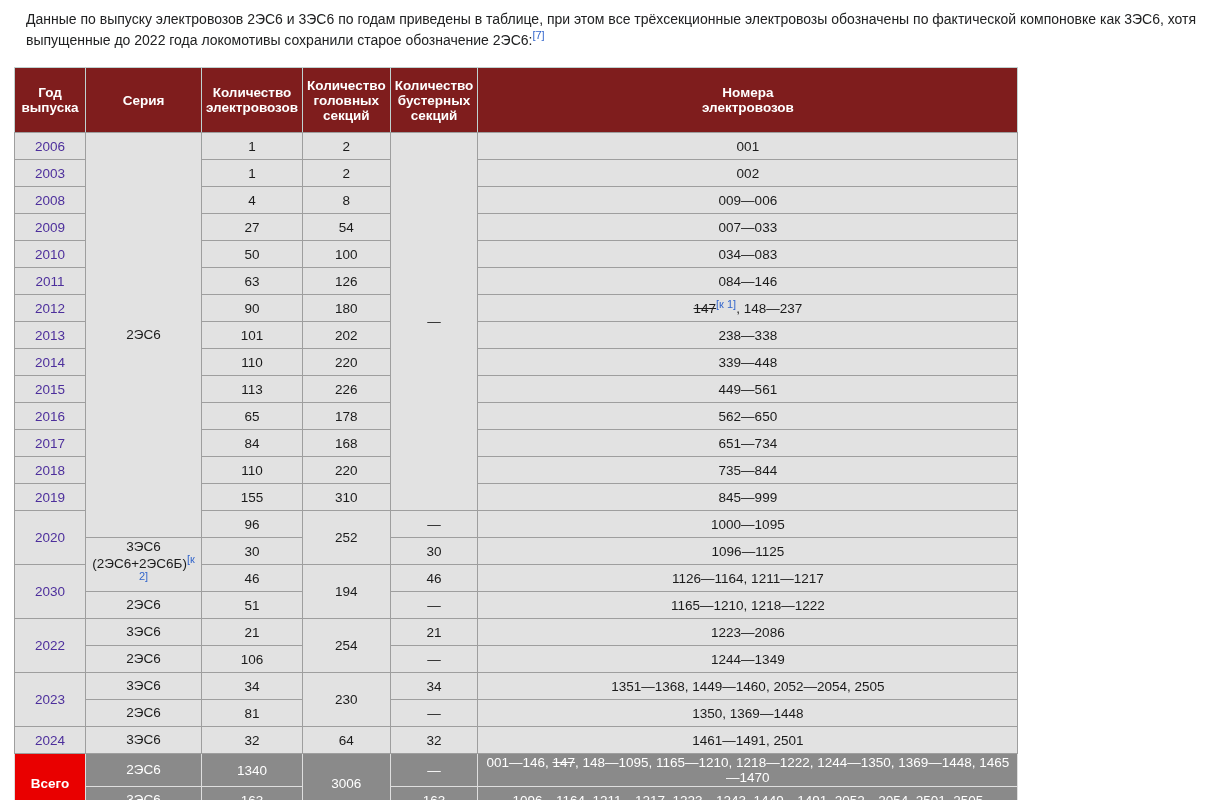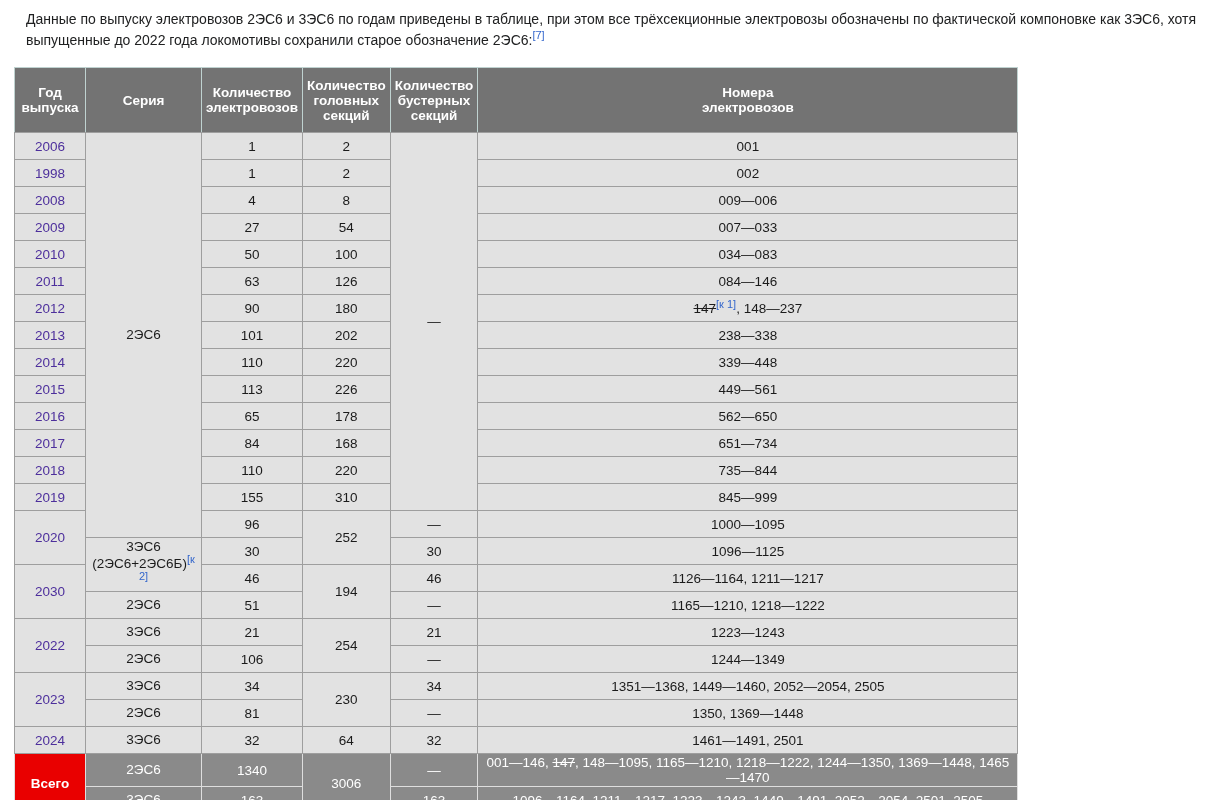--- a/index.html
+++ b/index.html
@@ -30,21 +30,21 @@
     table-layout: fixed;
   }
   table.loco th, table.loco td {
     border: 1px solid #9e9e9e;
     text-align: center;
     vertical-align: middle;
     font-size: 13.5px;
     overflow: hidden;
   }
   table.loco th {
-    background: #737373;
+    background: #7f1d1d;
     color: #ffffff;
     font-weight: 700;
     white-space: pre-line;
     height: 58px;
     padding: 3px 4px;
     border-color: #bfd2d0;
     border-bottom-color: #9e9e9e;
   }
   table.loco td {
     background: #e2e2e2;
@@ -107,21 +107,21 @@
     <tbody>
       <tr>
         <td class="c-year"><a href="#">2006</a></td>
         <td class="c-series" rowspan="15">2ЭС6</td>
         <td>1</td>
         <td>2</td>
         <td rowspan="14">—</td>
         <td>001</td>
       </tr>
       <tr>
-        <td class="c-year"><a href="#">1998</a></td>
+        <td class="c-year"><a href="#">2003</a></td>
         <td>1</td>
         <td>2</td>
         <td>002</td>
       </tr>
       <tr>
         <td class="c-year"><a href="#">2008</a></td>
         <td>4</td>
         <td>8</td>
         <td>009—006</td>
       </tr>
@@ -216,21 +216,21 @@
         <td>51</td>
         <td>—</td>
         <td>1165—1210, 1218—1222</td>
       </tr>
       <tr>
         <td class="c-year" rowspan="2"><a href="#">2022</a></td>
         <td class="c-series">3ЭС6</td>
         <td>21</td>
         <td rowspan="2">254</td>
         <td>21</td>
-        <td>1223—1243</td>
+        <td>1223—2086</td>
       </tr>
       <tr>
         <td class="c-series">2ЭС6</td>
         <td>106</td>
         <td>—</td>
         <td>1244—1349</td>
       </tr>
       <tr>
         <td class="c-year" rowspan="2"><a href="#">2023</a></td>
         <td class="c-series">3ЭС6</td>

